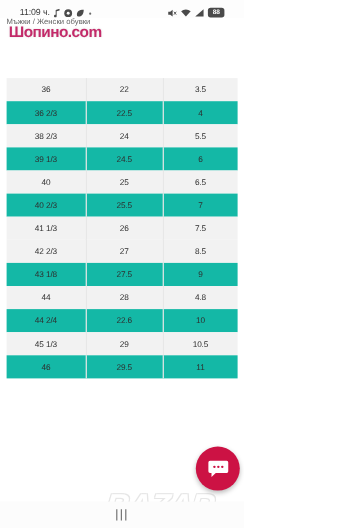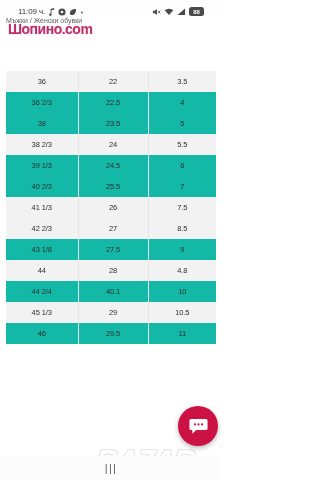--- a/index.html
+++ b/index.html
@@ -209,35 +209,35 @@
         <tr class="row-odd">
           <td class="c0">36</td>
           <td class="c1">22</td>
           <td class="c2">3.5</td>
         </tr>
         <tr class="row-even">
           <td class="c0">36 2/3</td>
           <td class="c1">22.5</td>
           <td class="c2">4</td>
         </tr>
-        <tr class="row-even">
-          <td class="c0">38</td>
-          <td class="c1">23.5</td>
-          <td class="c2">5</td>
-        </tr>
         <tr class="row-odd">
           <td class="c0">38 2/3</td>
           <td class="c1">24</td>
           <td class="c2">5.5</td>
         </tr>
         <tr class="row-even">
           <td class="c0">39 1/3</td>
           <td class="c1">24.5</td>
           <td class="c2">6</td>
         </tr>
+        <tr class="row-odd">
+          <td class="c0">40</td>
+          <td class="c1">25</td>
+          <td class="c2">6.5</td>
+        </tr>
         <tr class="row-even">
           <td class="c0">40 2/3</td>
           <td class="c1">25.5</td>
           <td class="c2">7</td>
         </tr>
         <tr class="row-odd">
           <td class="c0">41 1/3</td>
           <td class="c1">26</td>
           <td class="c2">7.5</td>
         </tr>
@@ -251,21 +251,21 @@
           <td class="c1">27.5</td>
           <td class="c2">9</td>
         </tr>
         <tr class="row-odd">
           <td class="c0">44</td>
           <td class="c1">28</td>
           <td class="c2">4.8</td>
         </tr>
         <tr class="row-even">
           <td class="c0">44 2/4</td>
-          <td class="c1">40.1</td>
+          <td class="c1">22.6</td>
           <td class="c2">10</td>
         </tr>
         <tr class="row-odd">
           <td class="c0">45 1/3</td>
           <td class="c1">29</td>
           <td class="c2">10.5</td>
         </tr>
         <tr class="row-even">
           <td class="c0">46</td>
           <td class="c1">29.5</td>

